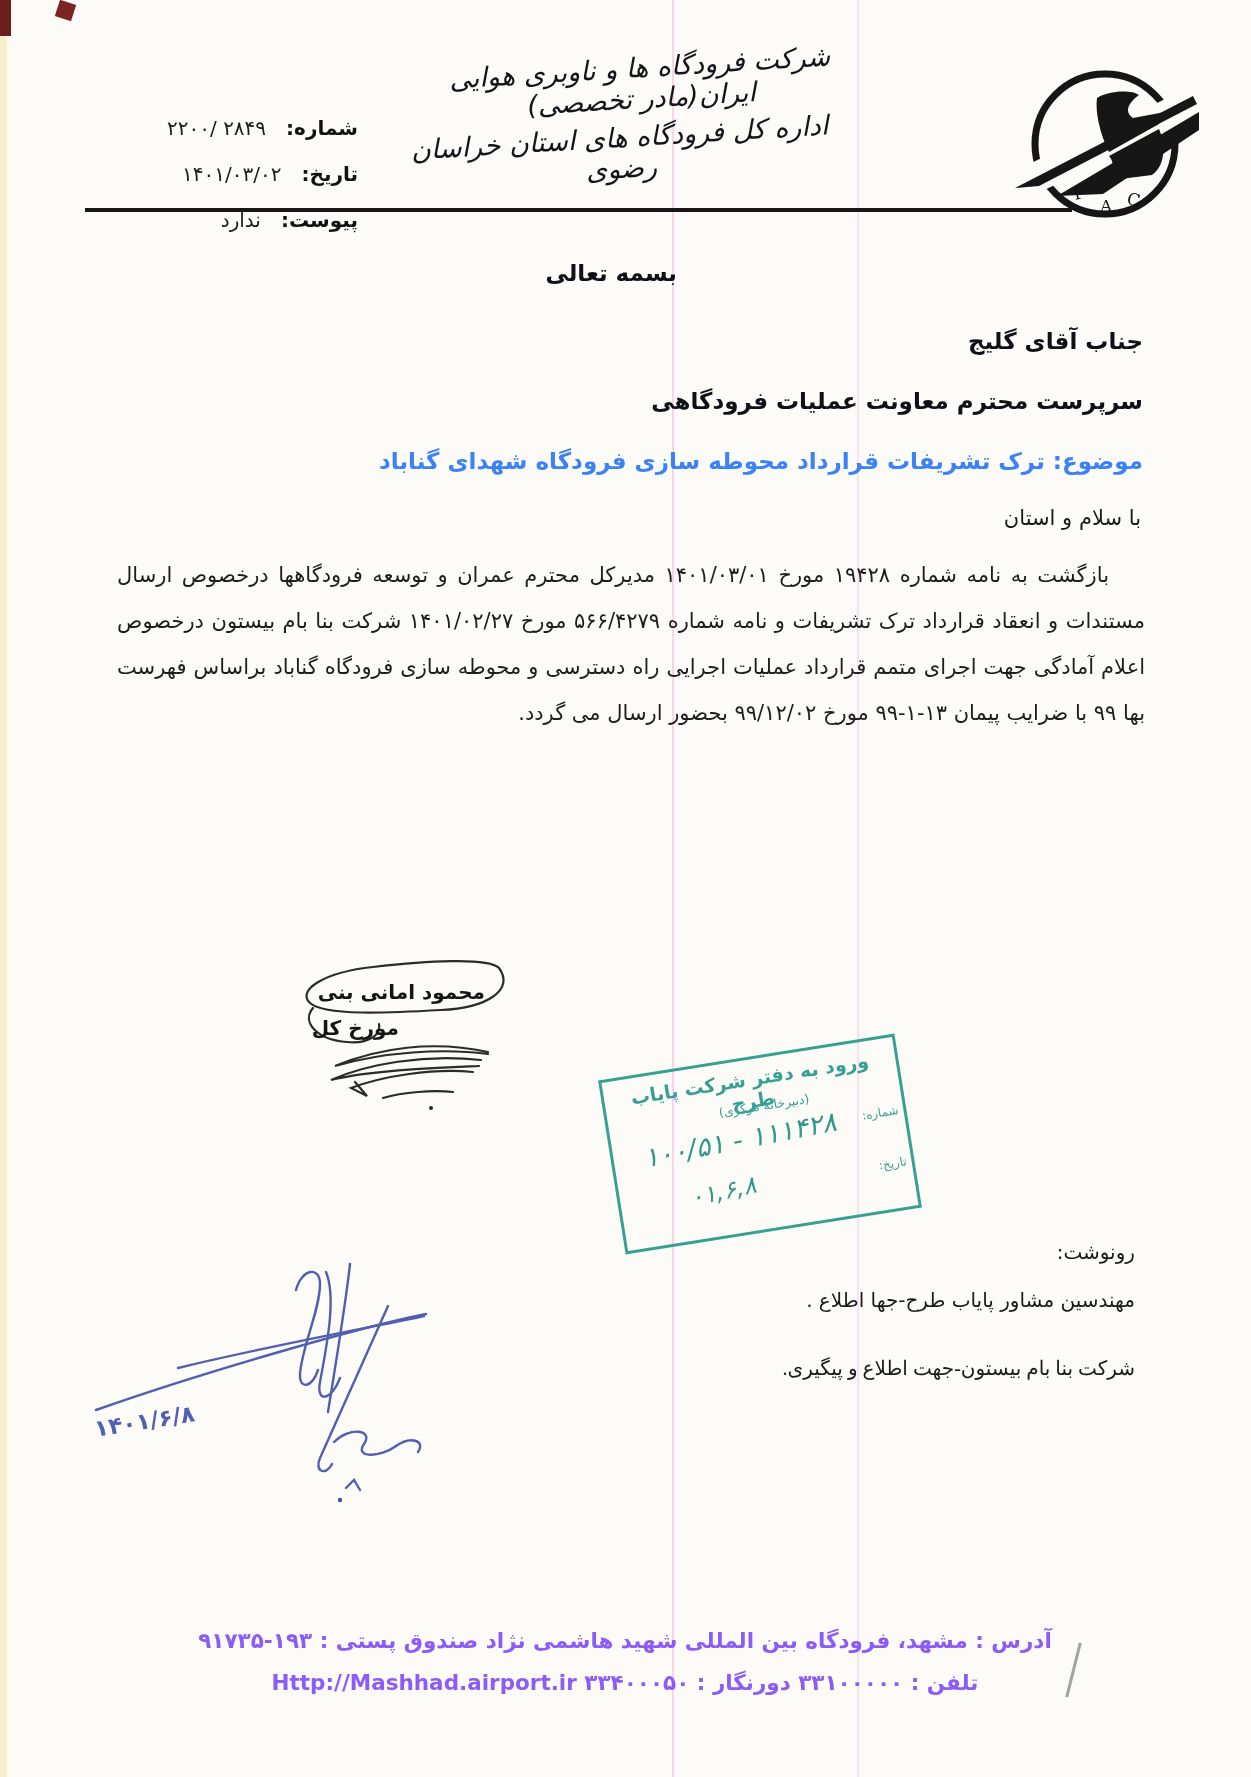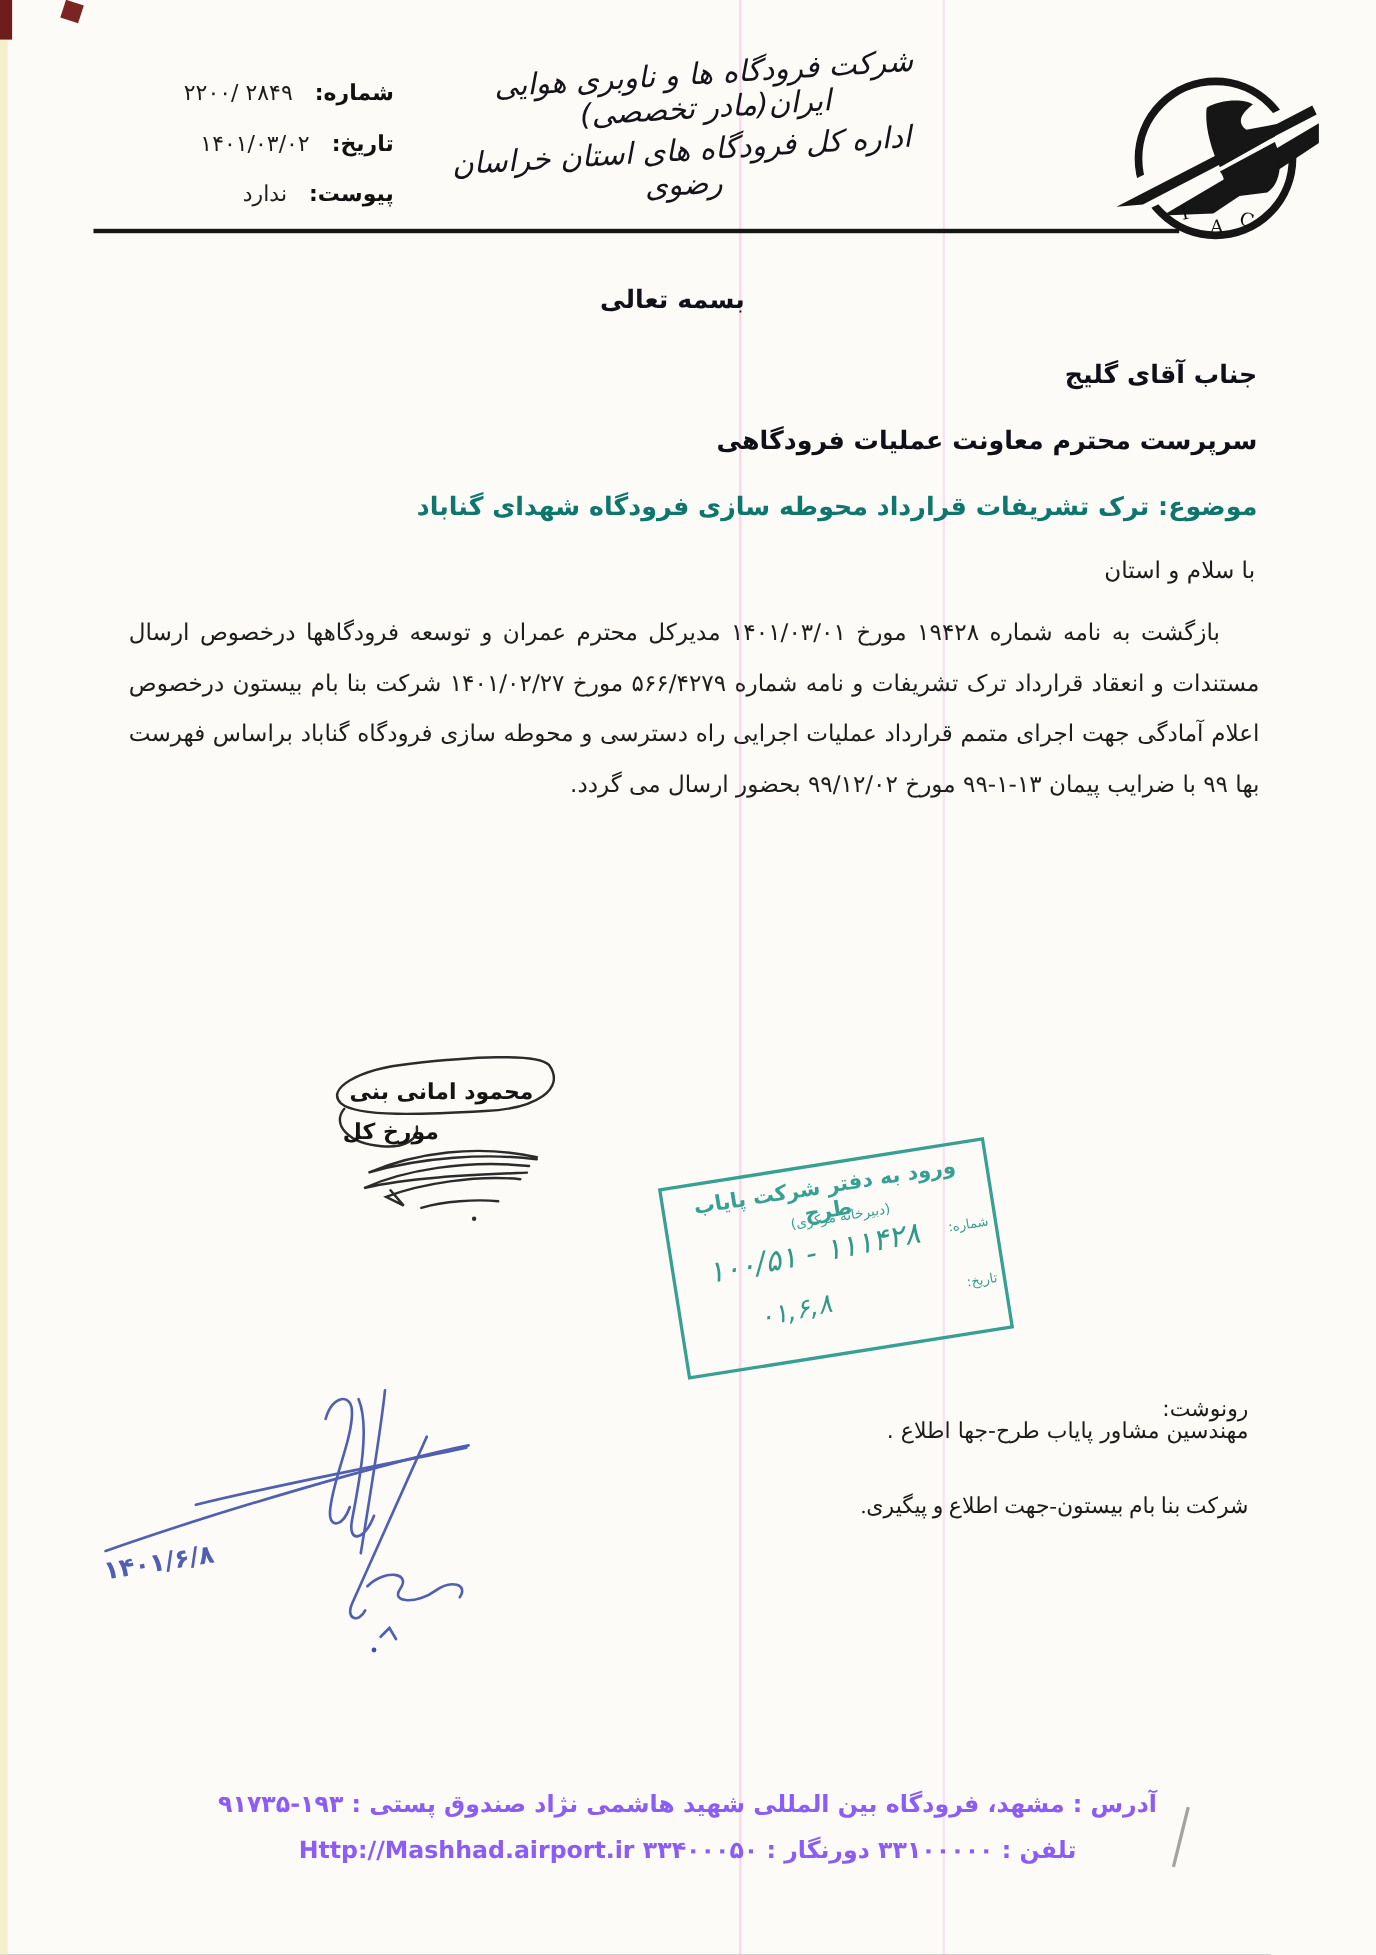--- a/index.html
+++ b/index.html
@@ -18,30 +18,30 @@
   .corner-mark2{position:absolute;left:57px;top:2px;width:17px;height:17px;background:#7c2424;transform:rotate(18deg);}
   .pen-mark{position:absolute;left:1072px;top:1642px;width:3px;height:56px;background:#8d8d8d;transform:rotate(14deg);opacity:.8;}
   
   .org-line{position:absolute;text-align:center;font-style:italic;color:#14141a;
     transform:rotate(-3.5deg);letter-spacing:.5px;direction:rtl;}
   .org-line.l1{left:388px;top:52px;width:505px;font-size:27px;}
   .org-line.l2{left:408px;top:122px;width:425px;font-size:27px;}
   .meta{position:absolute;left:100px;top:72px;width:258px;direction:rtl;font-size:20px;}
   .meta .row{display:flex;align-items:baseline;gap:20px;height:46px;}
   .meta .lbl{font-weight:bold;color:#111;}
-  .meta .val{color:#1c1c1c;}
+  .meta .val{color:#1c1c1c;margin-top:44px;}
   .logo{position:absolute;left:1013px;top:66px;width:190px;height:160px;}
   .rule{position:absolute;left:85px;top:208px;width:987px;height:4px;background:#161616;}
   
   .content{position:absolute;left:105px;top:0;width:1040px;height:1777px;direction:rtl;}
   .content > div{position:absolute;}
   .besmele{top:260px;right:468px;font-size:23px;font-weight:bold;color:#101018;}
   .addr1{top:328px;right:2px;font-size:23px;font-weight:bold;color:#101018;}
   .addr2{top:388px;right:2px;font-size:23px;font-weight:bold;color:#101018;text-align:center;}
-  .subject{top:448px;right:2px;font-size:23px;font-weight:bold;color:#0f766e;}
+  .subject{top:448px;right:2px;font-size:23px;font-weight:bold;color:#3b82f6;}
   .salutation{top:506px;right:4px;font-size:21px;}
   .paragraph{top:552px;right:0;left:12px;font-size:21px;line-height:46px;
     text-align:justify;text-indent:36px;color:#1d1d1d;}
   .closing{top:747px;right:0;font-size:21px;}
   
   .signature{position:absolute;left:283px;top:956px;width:232px;height:165px;}
   .signature svg{position:absolute;left:0;top:0;}
   .sig-name{position:absolute;right:30px;top:24px;font-size:20px;font-weight:bold;direction:rtl;color:#141414;margin-left:16px;}
   .sig-title{position:absolute;right:116px;top:60px;font-size:20px;font-weight:bold;direction:rtl;color:#141414;}
   
@@ -56,21 +56,21 @@
     font-size:27px;font-style:italic;transform:rotate(-2deg);color:#2a9384;}
   .stamp .s-date{position:absolute;left:70px;top:112px;font-size:24px;font-style:italic;
     transform:rotate(-3deg);color:#2a9384;}
   
   .blue-scribble{position:absolute;left:88px;top:1262px;width:420px;height:250px;}
   .blue-date{position:absolute;left:94px;top:1408px;font-size:23px;color:#3e4fa8;
     transform:rotate(-9deg);direction:rtl;font-weight:bold;opacity:.9;}
   
   .cc{position:absolute;right:10px;top:1240px;width:600px;font-size:20px;direction:rtl;}
   .cc div{position:absolute;right:0;white-space:nowrap;}
-  .cc .cc-label{top:0;margin-top:28px;}
+  .cc .cc-label{top:0;}
   .cc .cc-item1{top:48px;}
   .cc .cc-item2{top:116px;font-family:Liberation Serif, serif;}
   .footer-line{position:absolute;left:105px;width:1040px;text-align:center;
     font-weight:bold;font-size:21.5px;direction:rtl;color:#8b5cf6;}
   .footer-line.f1{top:1628px;}
   .footer-line.f2{top:1670px;}
 </style>
 </head>
 <body>
 

